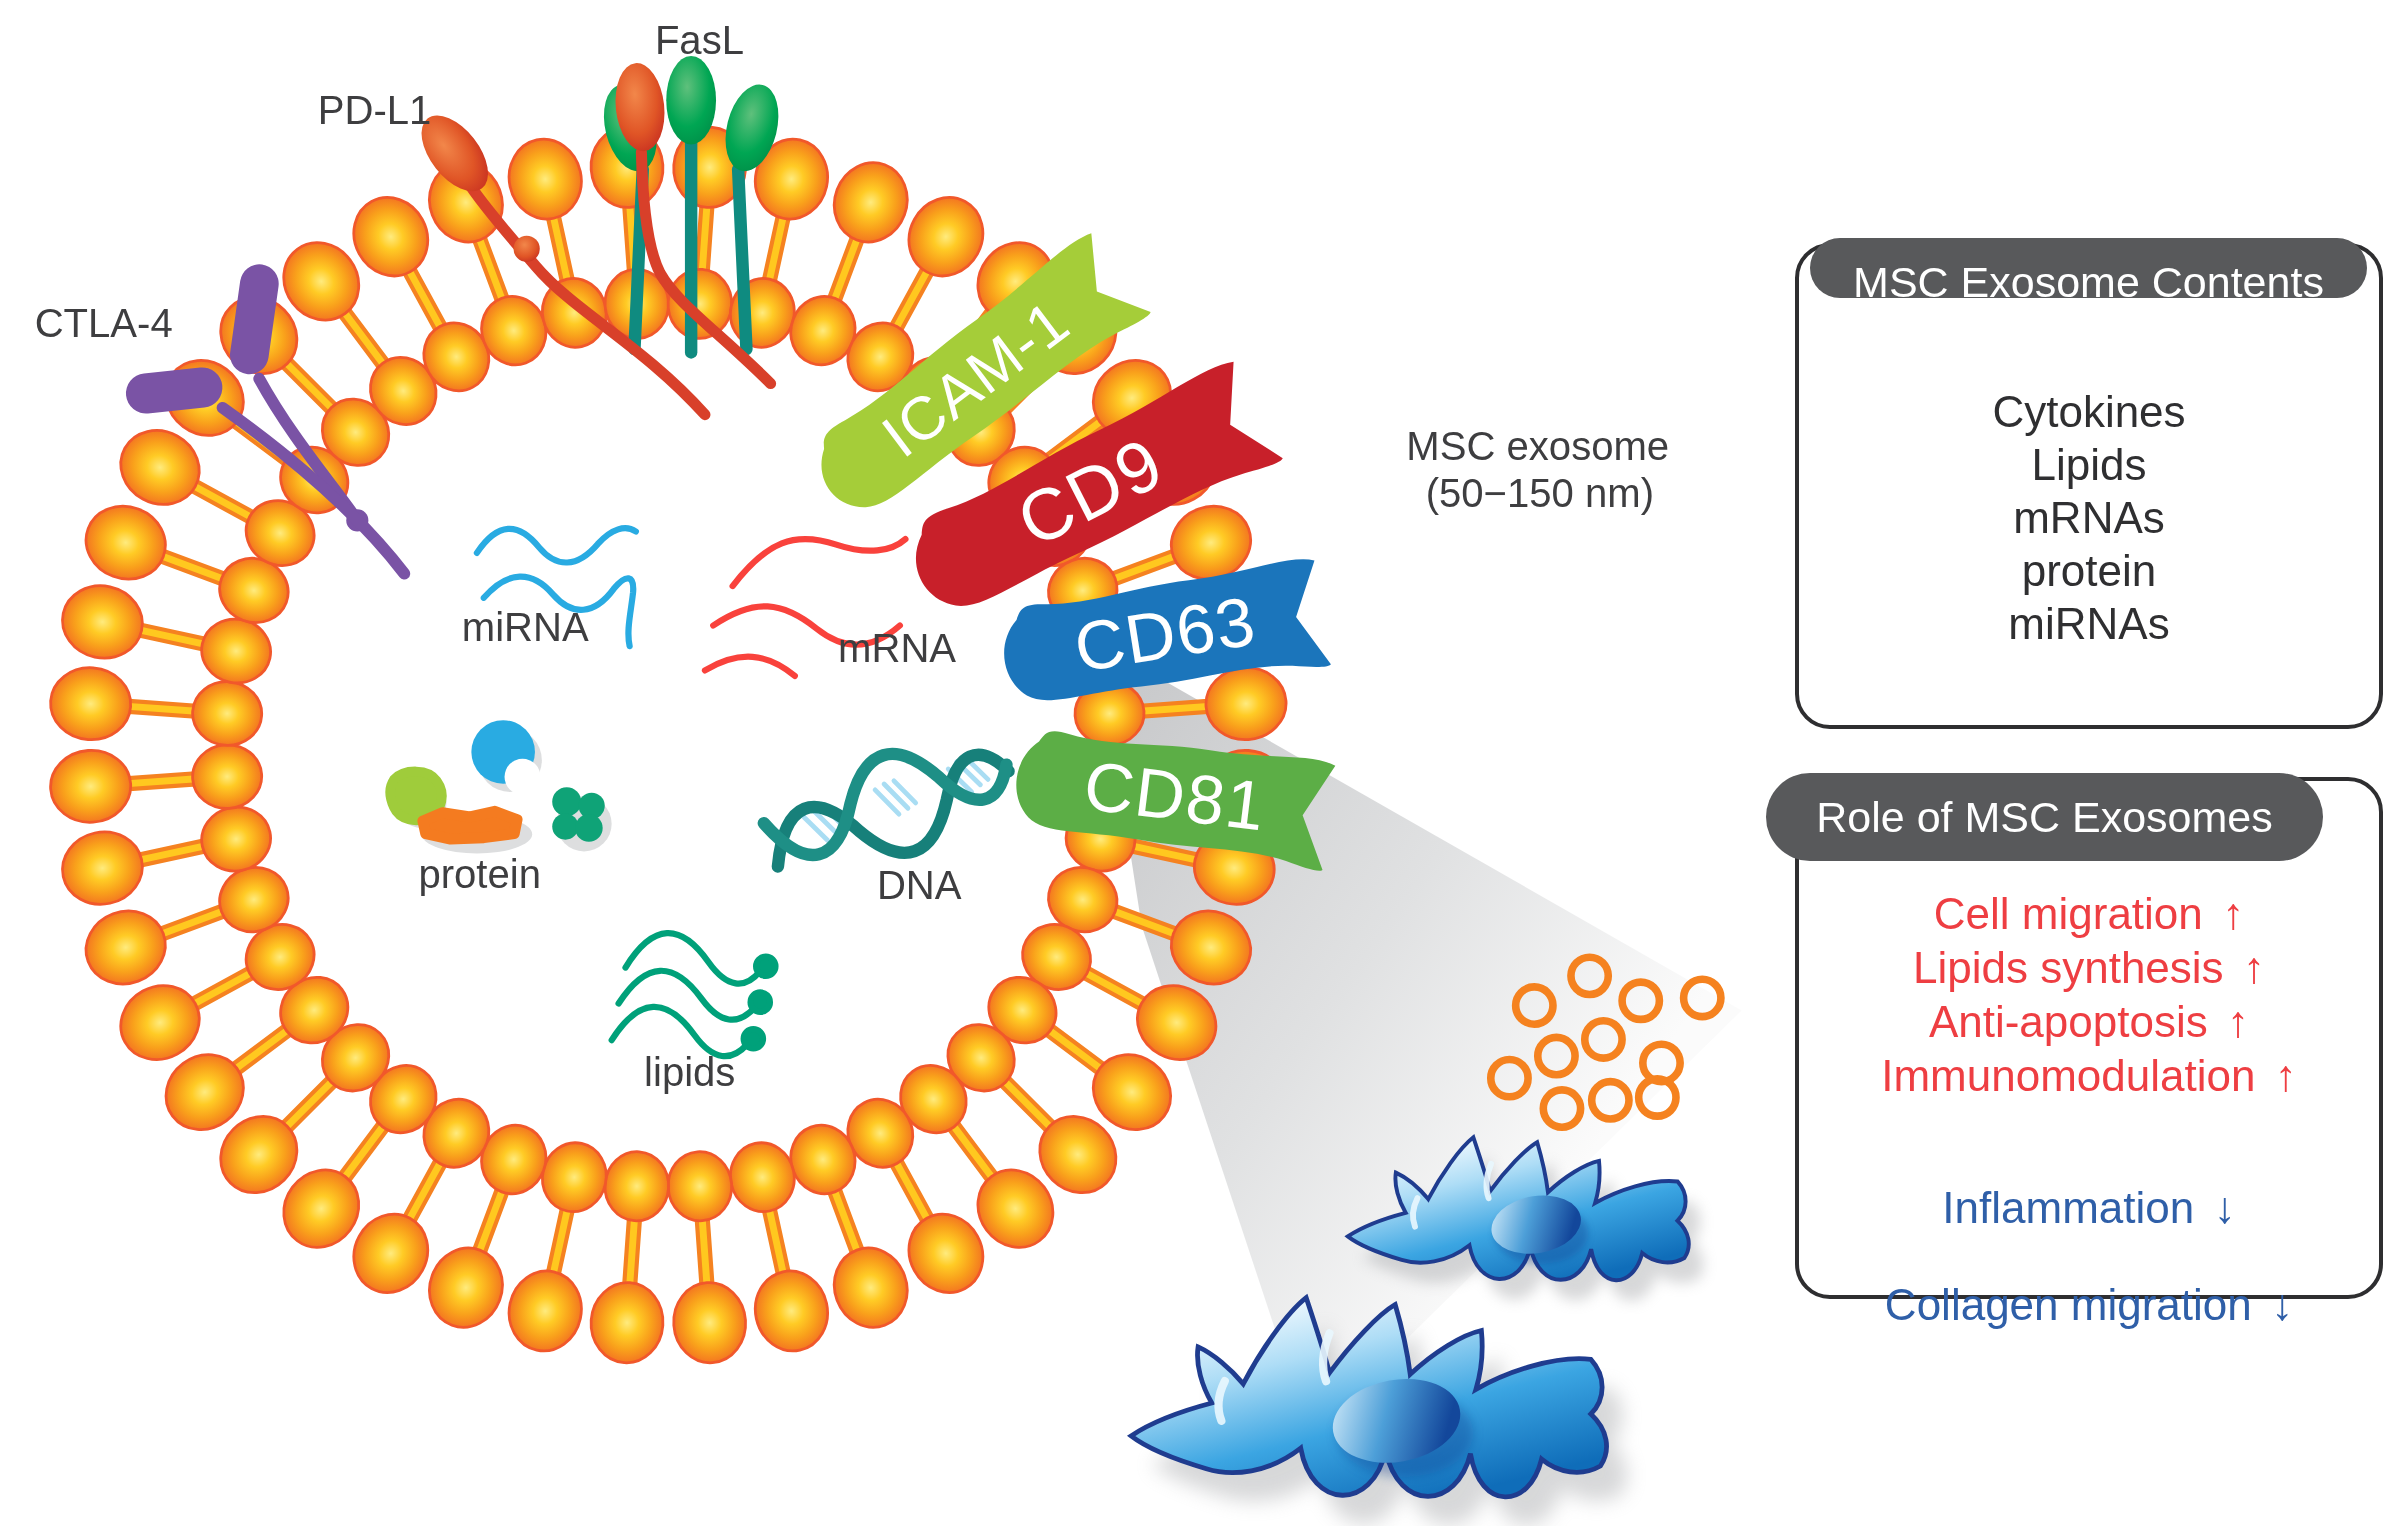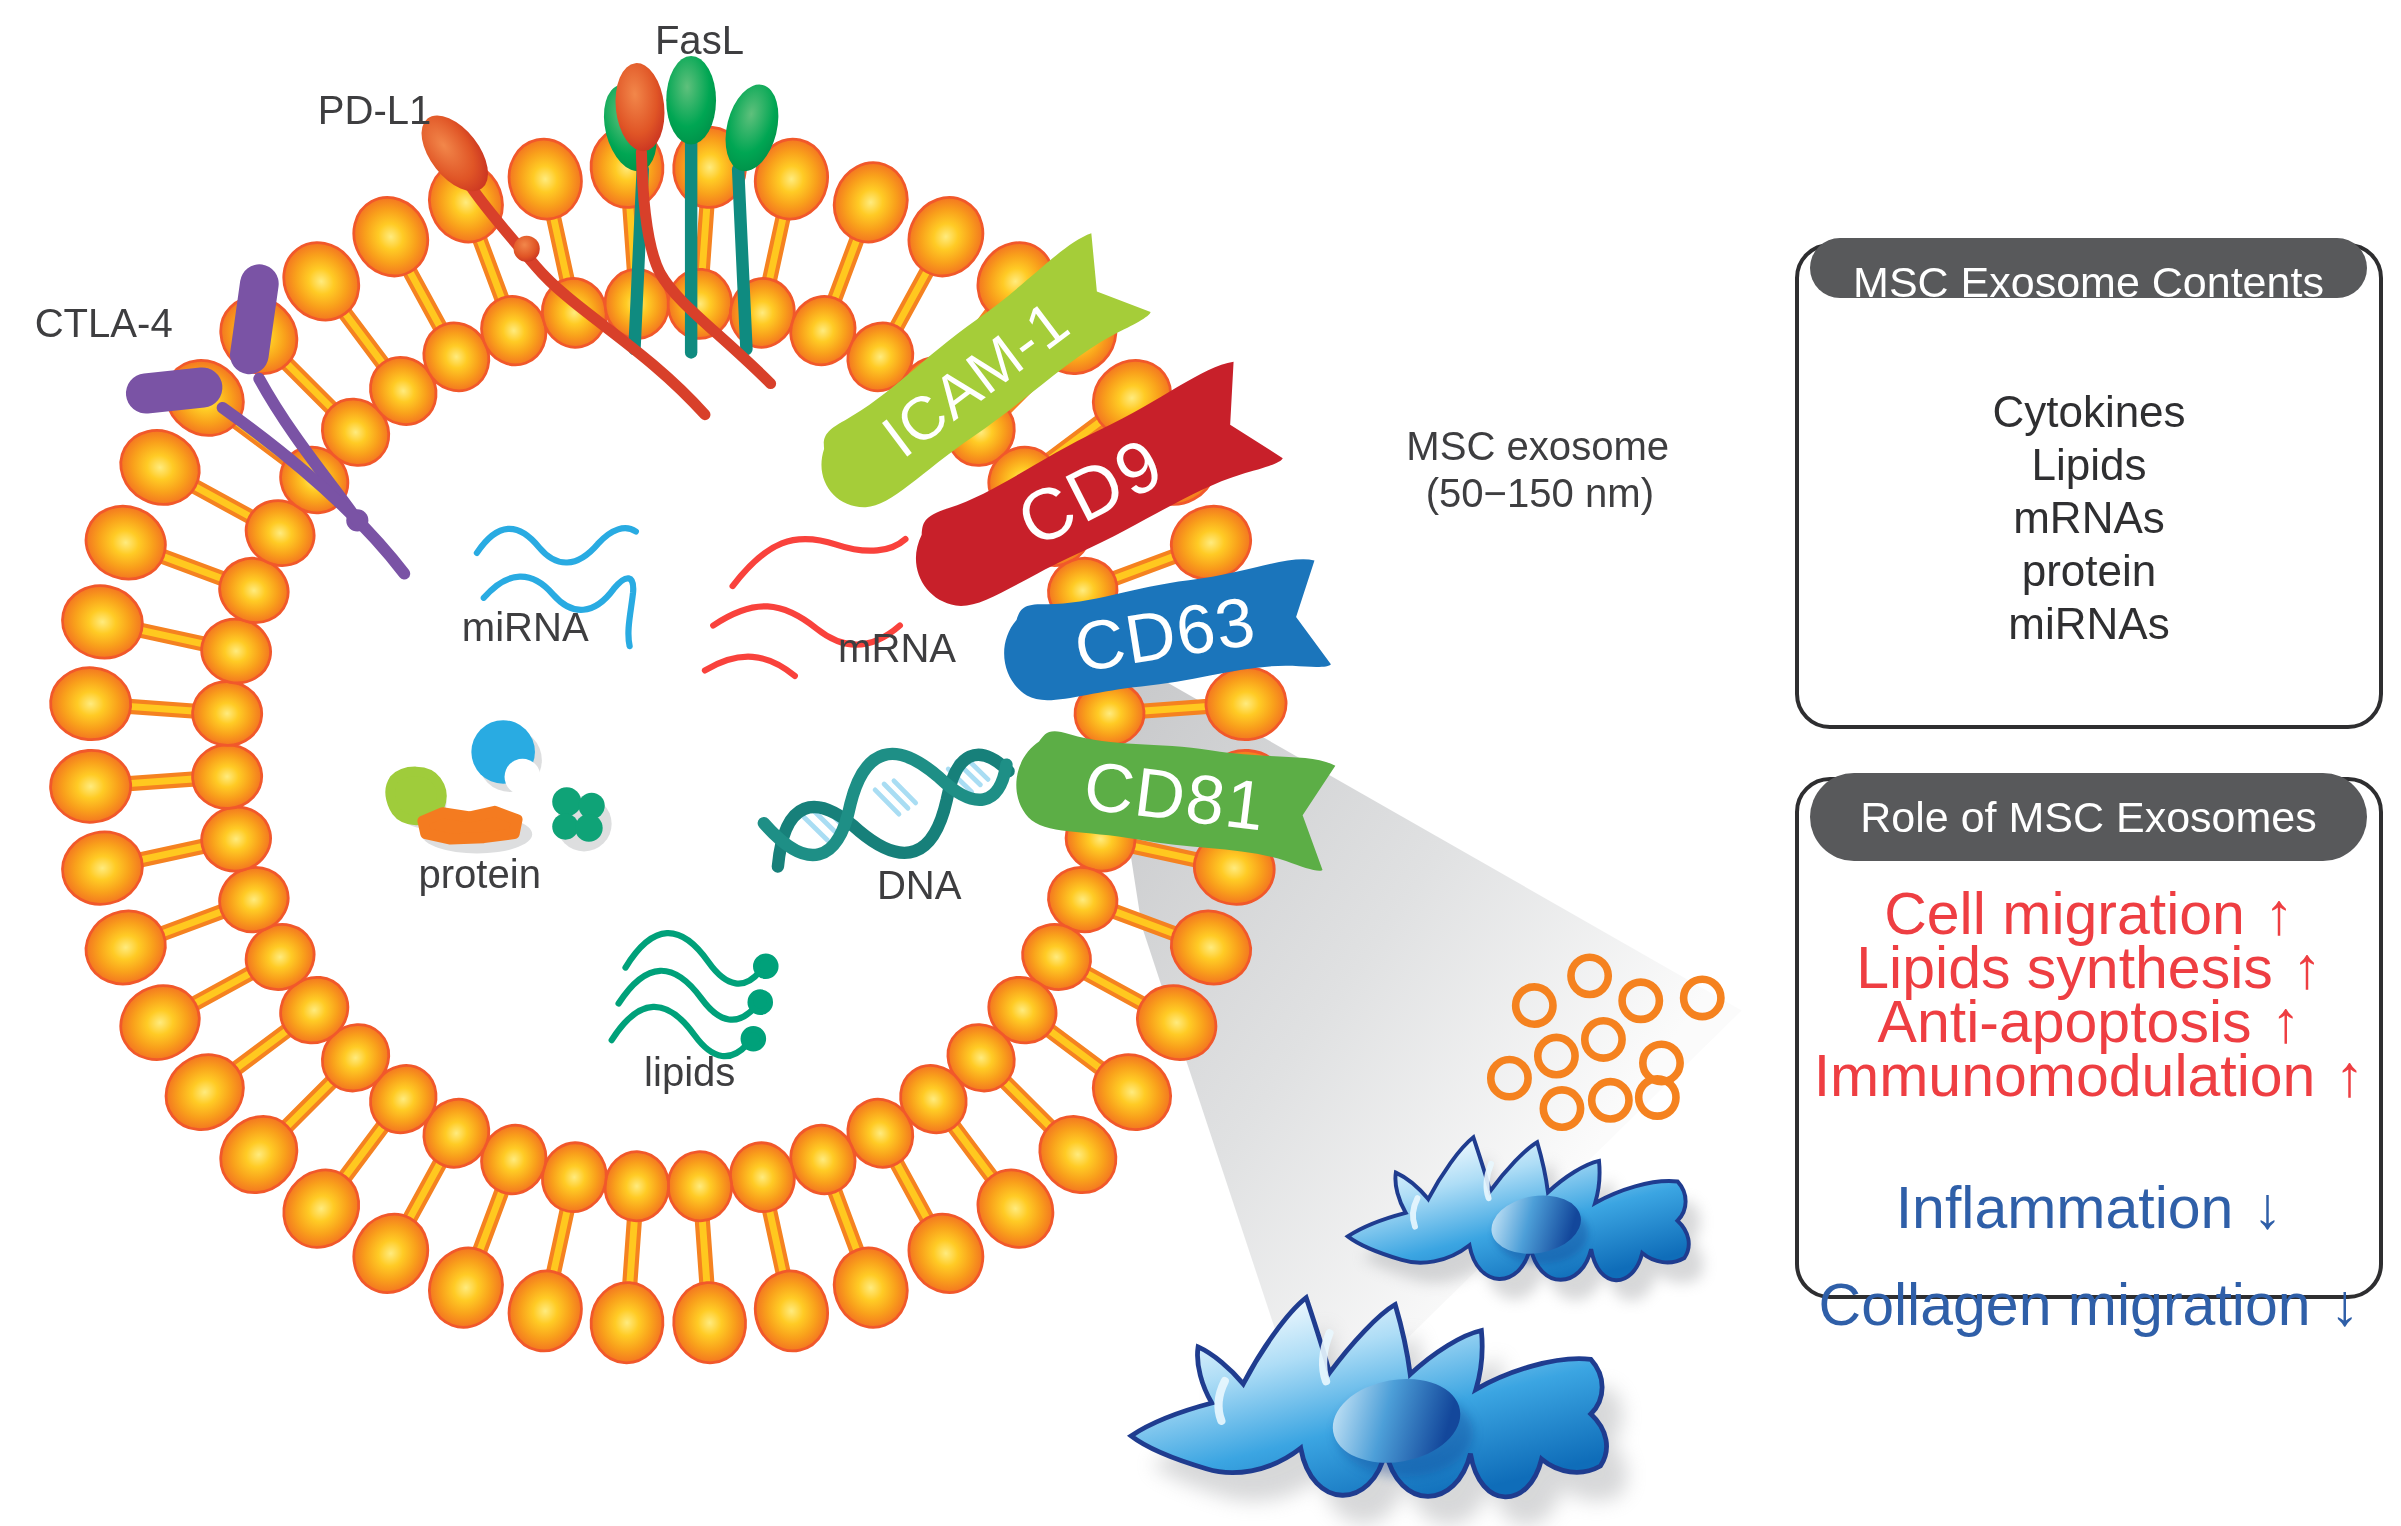--- a/index.html
+++ b/index.html
@@ -2,21 +2,21 @@
 <html style="font-size:11px"><head>
 <meta charset="utf-8">
 <style>
   html,body{margin:0;padding:0;background:#fff;width:2401px;height:1526px;overflow:hidden;}
   #stage{position:relative;width:2401px;height:1526px;font-family:"Liberation Sans",sans-serif;}
   svg{position:absolute;left:0;top:0;}
   .panel{position:absolute;background:#fff;border:4.1px solid #2E2E30;border-radius:35px;box-sizing:border-box;}
   .panel-header{position:absolute;background:#58595B;border-radius:48px;color:#fff;text-align:center;}
   .panel-header span{display:block;font-size:43px;line-height:88px;}
   .items{position:absolute;width:100%;text-align:center;color:#2F2F31;font-size:44px;line-height:53px;}
-  .roles-items{position:absolute;width:100%;text-align:center;font-size:59px;line-height:54px;}
+  .roles-items{position:absolute;width:100%;text-align:center;font-size:44px;line-height:54px;}
   .up-row{color:#EE3E42;}
   .down-row{color:#2F5FA8;margin-top:43px;}
   .arrow{display:inline-block;margin-left:19.4px;}
   .gap{height:35px;}
   .dlabel{fill:#3E3E40;font-size:58px;text-anchor:middle;}
   .banner-text{fill:#fff;text-anchor:middle;}
 </style>
 </head>
 <body>
 
@@ -527,17 +527,17 @@
   <div class="roles-items" style="top:106px;">
     <div class="up-row"><span>Cell migration</span><span class="arrow">↑</span></div>
     <div class="up-row"><span>Lipids synthesis</span><span class="arrow">↑</span></div>
     <div class="up-row"><span>Anti-apoptosis</span><span class="arrow">↑</span></div>
     <div class="up-row"><span>Immunomodulation</span><span class="arrow">↑</span></div>
     <div class="gap"></div>
     <div class="down-row"><span>Inflammation</span><span class="arrow">↓</span></div>
     <div class="down-row"><span>Collagen migration</span><span class="arrow">↓</span></div>
   </div>
 </div>
-<div id="roles-header" class="panel-header" style="left:1810px;top:773px;width:557px;height:88px;">
+<div id="roles-header" class="panel-header" style="left:1766px;top:773px;width:557px;height:88px;">
   <span>Role of MSC Exosomes</span>
 </div>
 </div>
 
 
 </body></html>

